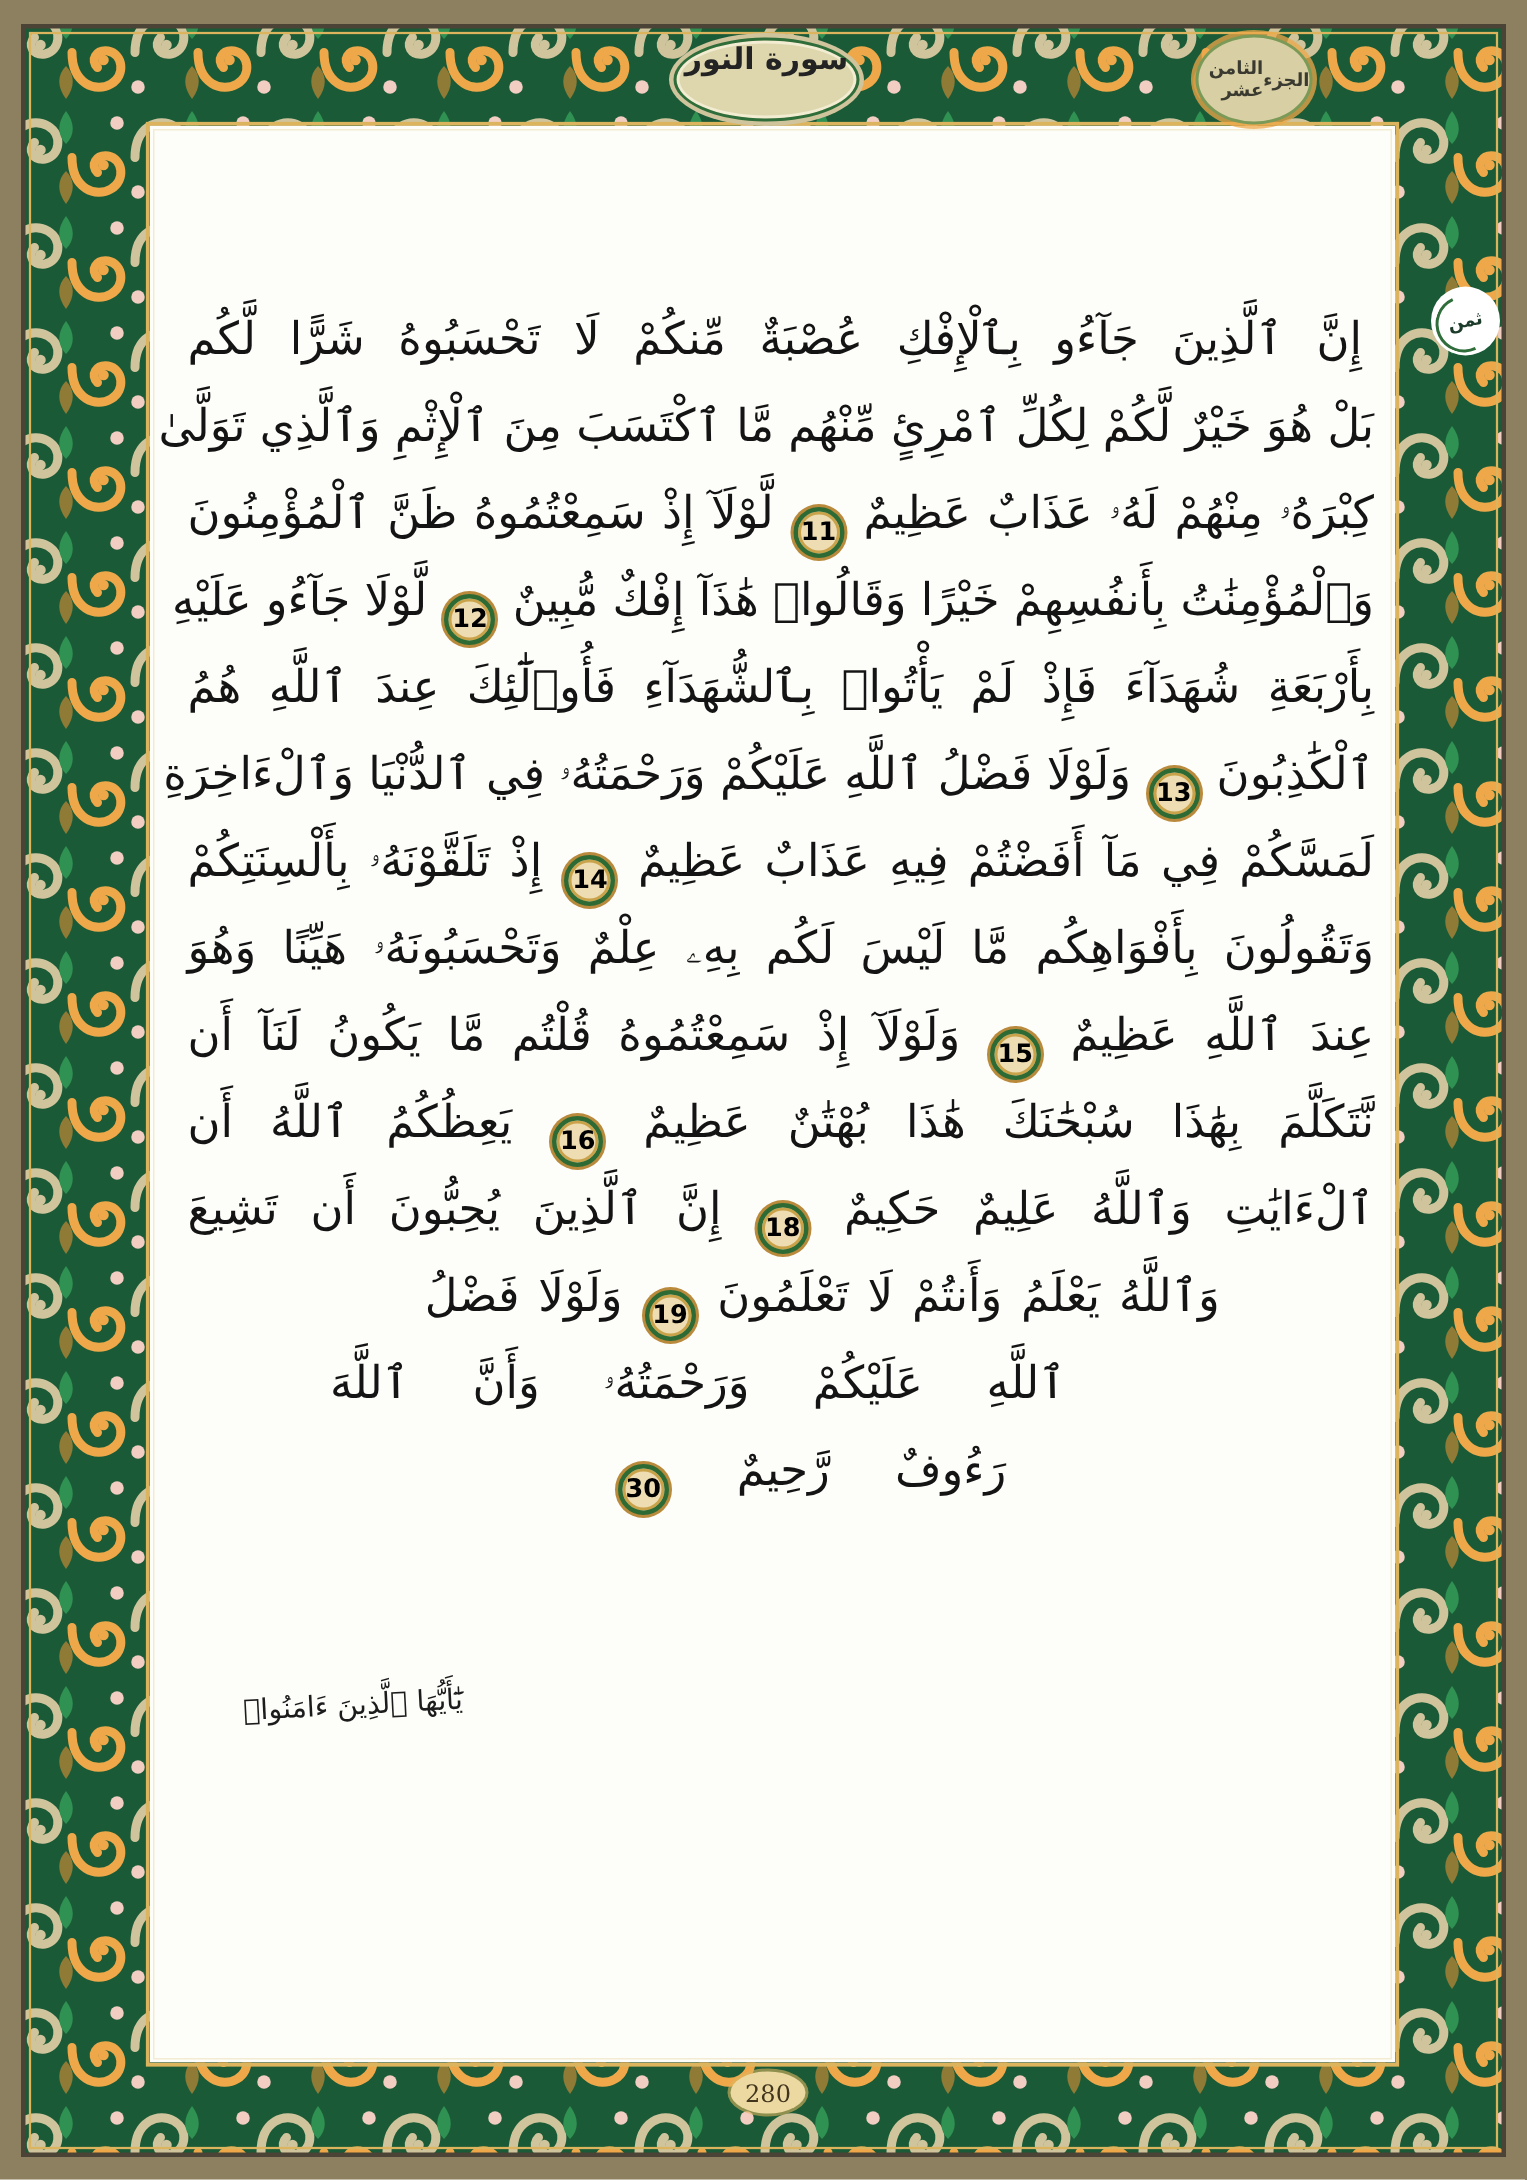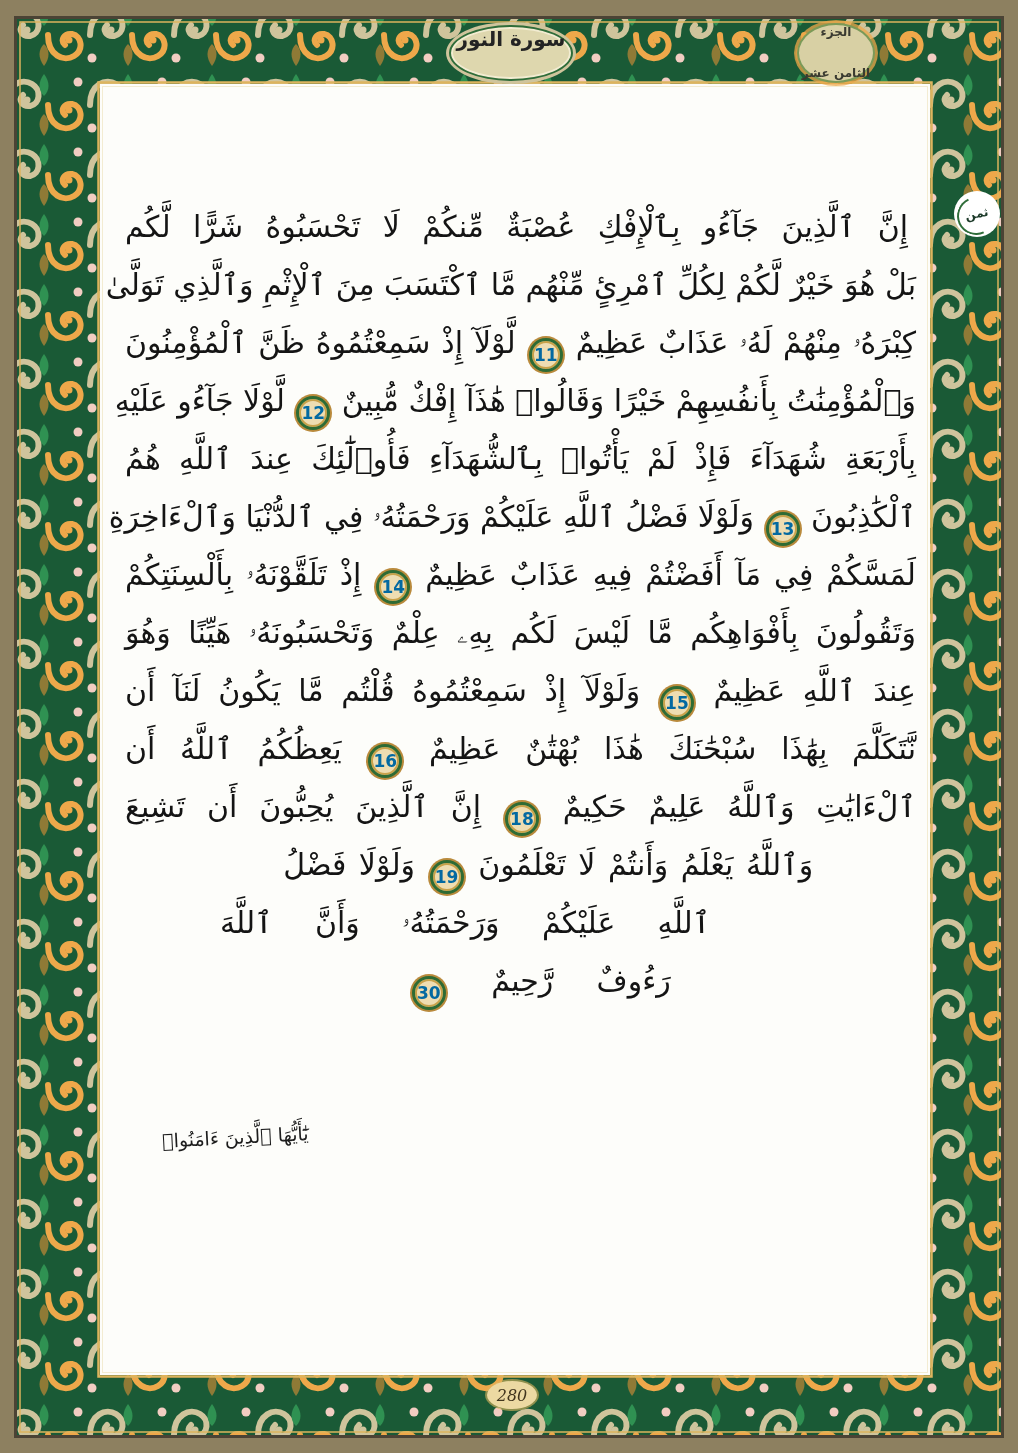--- a/index.html
+++ b/index.html
@@ -20,21 +20,21 @@
     position:absolute;left:449px;top:25px;width:120px;height:52px;z-index:3;
     background:#ded7ae;border:2px solid #2f6d3a;border-radius:50%;
     box-shadow:0 0 0 3px #cfc49c, inset 0 0 0 2px #f2ecd2;
     display:flex;align-items:flex-start;justify-content:center;
   }
   .surah-cartouche span{font-size:20px;color:#232323;font-weight:bold;}
   .juz-cartouche{
     position:absolute;left:797px;top:23px;width:74px;height:56px;z-index:3;
     background:#d8d0a4;border:2px solid #7b9a58;border-radius:50%;
     box-shadow:0 0 0 3px rgba(238,168,74,.75);
-    display:flex;flex-direction:column;align-items:center;justify-content:space-between;line-height:1.25;
+    display:flex;align-items:center;justify-content:flex-end;line-height:1.25;
   }
   .juz-cartouche span{font-size:12px;color:#3a3a30;font-weight:bold;}
   
   .thumn-medallion{
     position:absolute;left:954px;top:191px;width:46px;height:46px;z-index:3;
     background:#ffffff;border-radius:50%;
     display:flex;align-items:center;justify-content:center;
   }
   .thumn-medallion::before{
     content:"";position:absolute;left:3px;top:6px;width:34px;height:34px;border-radius:50%;
@@ -43,21 +43,21 @@
   }
   .thumn-medallion span{font-size:12px;color:#1d3b2a;font-weight:bold;transform:rotate(-12deg);}
   
   .page-number-badge{
     position:absolute;left:487px;top:1381px;width:50px;height:28px;z-index:3;
     background:#ecd9a2;border-radius:50%;
     display:flex;align-items:center;justify-content:center;
     box-shadow:0 0 0 2px rgba(222,180,94,.6);
   }
   .page-number-badge span{
-    font-family:"DejaVu Serif",serif;font-style:italic;font-size:16px;color:#41351d;
+    font-family:"DejaVu Serif",serif;font-size:16px;color:#41351d;
   }
   
   .text-area{
     position:absolute;left:100px;top:84px;width:830px;height:1291px;z-index:2;
     padding:114px 14px 0 25px;box-sizing:border-box;
     color:#141414;
   }
   .vline{
     font-size:30px;line-height:58px;height:58px;white-space:nowrap;
     text-align:justify;text-align-last:justify;text-justify:inter-word;
@@ -66,21 +66,21 @@
   .vline span[data-name="verse-text"]{letter-spacing:0px;}
   .vline-1{padding-right:8px;}
   .vline-14{width:67%;margin-right:13%;}
   .vline-15{width:62%;margin-right:26%;}
   .vline-16{width:33%;margin-right:31%;}
   .vmark{
     display:inline-flex;align-items:center;justify-content:center;
     width:34px;height:34px;border-radius:50%;vertical-align:-8px;
     background:#eeddb2;border:3px solid #2e6b34;
     box-shadow:0 0 0 2px #b98a3c, inset 0 0 0 2px #c9a24a;
-    font-size:17px;font-weight:bold;color:#0369a1;
+    font-size:17px;font-weight:bold;color:#000000;
     box-sizing:border-box;margin:0 2px;
   }
   .catchword{
     position:absolute;left:62px;top:1040px;width:220px;z-index:2;
     font-size:19px;color:#1c1c1c;transform:rotate(-3deg);
     text-align:left;white-space:nowrap;
   }
 </style>
 </head>
 <body data-name="mushaf-page">

